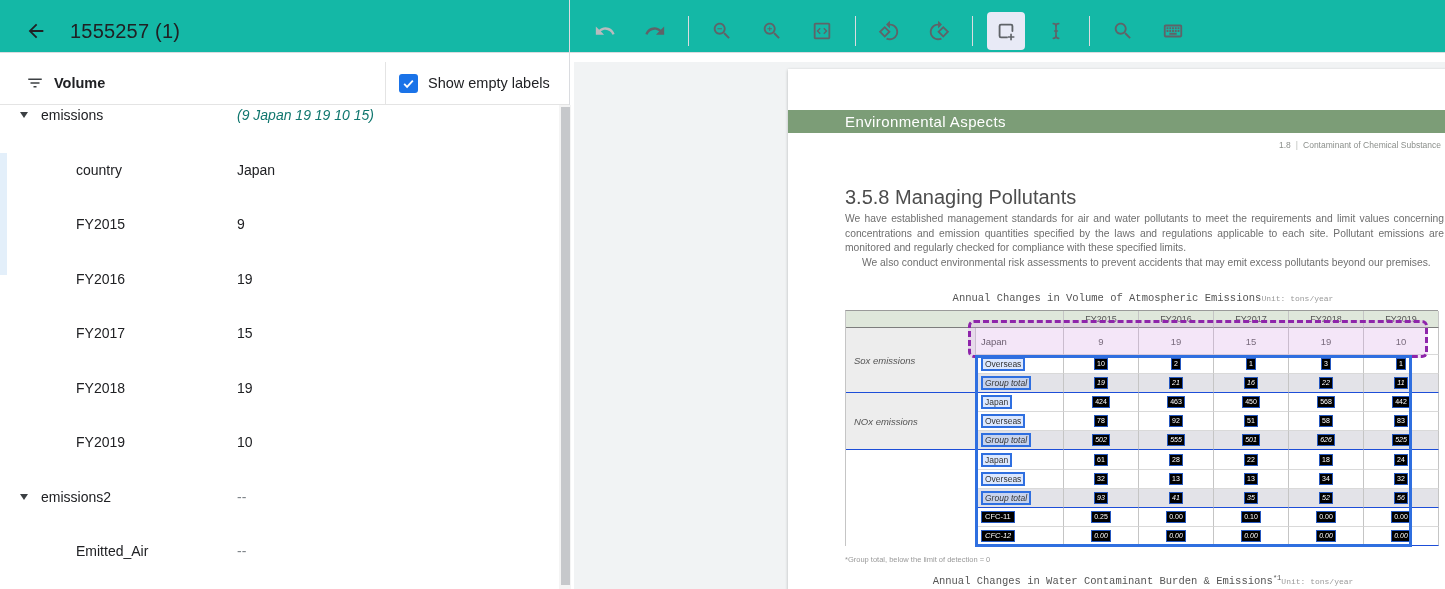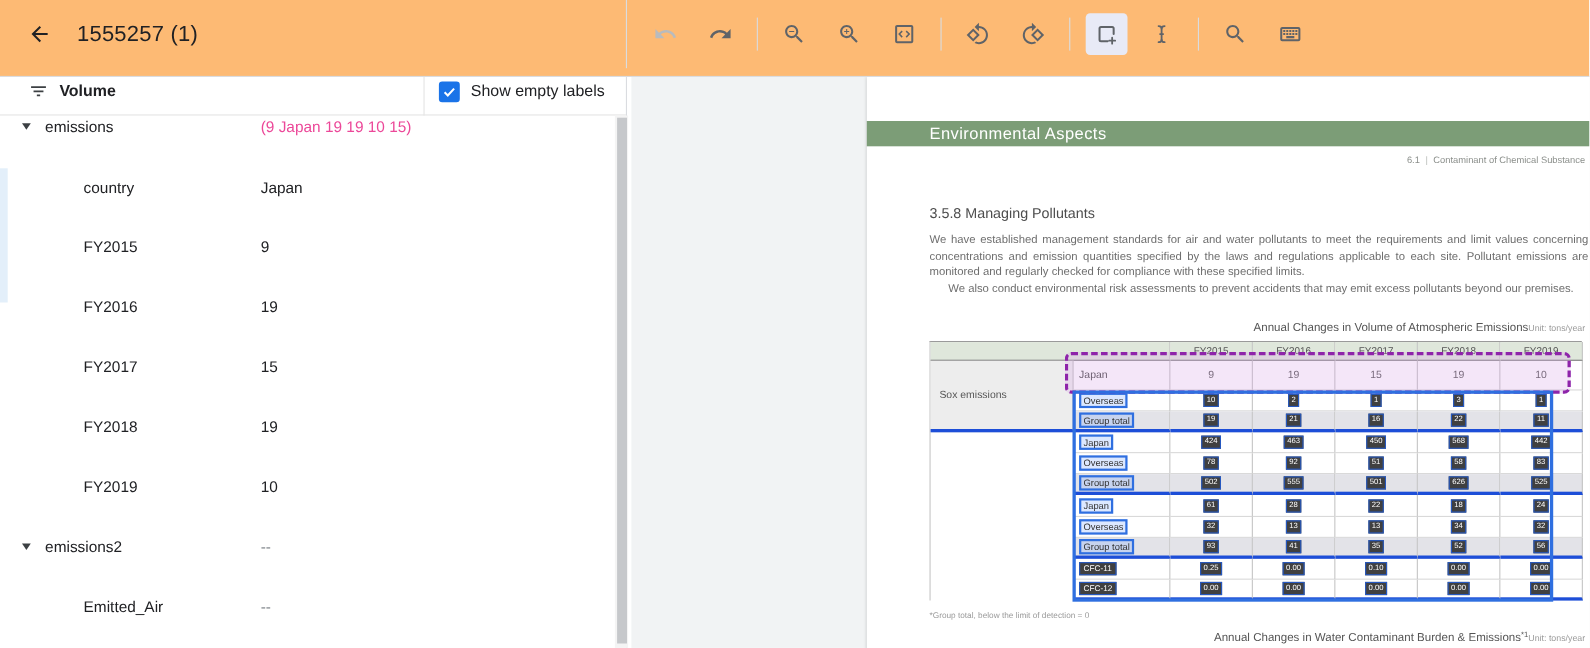--- a/index.html
+++ b/index.html
@@ -1,21 +1,21 @@
 <!DOCTYPE html>
 <html><head>
 <meta charset="utf-8">
 <style>
   * { box-sizing: border-box; margin: 0; padding: 0; }
   html,body { width:1445px; height:589px; overflow:hidden; background:#fff;
               font-family:"Liberation Sans", sans-serif; }
   .app { position:relative; width:1445px; height:589px; background:#fff; overflow:hidden; }
 
   
-  .topbar { position:absolute; left:0; top:0; width:1445px; height:70px; background:#fdba74;
+  .topbar { position:absolute; left:0; top:0; width:1445px; height:53px; background:#14b8a6;
             border-bottom:1px solid #dadce0; z-index:20; }
   .topbar-left { position:absolute; left:0; top:0; width:570px; height:62px; border-right:1px solid #dadce0;
                  display:flex; align-items:center; }
   .back-btn { width:40px; height:40px; margin-left:16px; border:none; background:transparent; cursor:pointer;
               display:flex; align-items:center; justify-content:center; color:#202124; }
   .doc-title { font-size:20px; color:#202124; margin-left:14px; letter-spacing:.2px; }
   .toolbar { position:absolute; left:574px; top:0; height:62px; display:flex; align-items:center; padding-left:12px; }
   .tbtn { width:38px; height:38px; border:none; background:transparent; border-radius:4px; cursor:pointer;
           display:flex; align-items:center; justify-content:center; color:#5f6368; margin:0; flex:none; }
   .tbtn svg { width:22px; height:22px; }
@@ -38,65 +38,65 @@
          display:flex; align-items:center; justify-content:center; cursor:pointer; }
   .cbx-label { position:absolute; left:428px; top:12px; font-size:14.5px; color:#202124; line-height:19px; }
   .tree { position:absolute; left:0; top:26px; width:558px; height:484px; overflow:hidden; }
   .tree-row { position:relative; height:54.5px; display:flex; align-items:center; cursor:pointer; }
   .tri { position:absolute; left:20px; width:0; height:0; border-left:4.5px solid transparent;
          border-right:4.5px solid transparent; border-top:6px solid #3c4043; }
   .tree-label { position:absolute; font-size:14px; font-weight:500; color:#202124; }
   .lvl0 .tree-label { left:41px; }
   .lvl1 .tree-label { left:76px; }
   .tree-value { position:absolute; left:237px; font-size:14px; color:#202124; }
-  .tree-value.summary { color:#ec4899; }
+  .tree-value.summary { font-style:italic; color:#0f766e; }
   .tree-value.empty { color:#80868b; }
   .sb-track { position:absolute; right:-2px; top:43px; width:12px; height:484px; background:#f4f4f4; }
   .sb-thumb { position:absolute; left:1.5px; top:2px; width:9px; height:478px; background:#c6c8cb; cursor:pointer; }
   .side-strip { position:absolute; left:0; top:91px; width:7px; height:122px; background:#e3effa; }
 
   
   .viewer { position:absolute; left:574px; top:62px; width:871px; height:527px; background:#f1f3f4; }
   .page { position:absolute; left:788px; top:69px; width:757px; height:540px; background:#fff;
           box-shadow:0 1px 3px rgba(0,0,0,.25); z-index:5; }
 
   .banner { position:absolute; left:0; top:41px; width:757px; height:23px; display:flex; align-items:center; }
   .banner-text { color:#fff; font-size:15px; font-weight:500; letter-spacing:.4px; margin-left:57px; }
   .ref-line { position:absolute; top:71px; right:104px; font-size:8.5px; color:#8b8f8b; }
   .ref-sep { color:#b9beb9; padding:0 5px; }
-  .doc-h2 { position:absolute; left:57px; top:117px; font-size:13px; font-weight:400; color:#4d4d4d; }
+  .doc-h2 { position:absolute; left:57px; top:117px; font-size:20px; font-weight:400; color:#4d4d4d; }
   .body-text { position:absolute; left:57px; top:143px; width:599px; font-size:10.3px; line-height:14.6px;
                color:#6e6e6e; text-align:justify; }
   .body-text p.indent { text-indent:17px; }
-  .caption-row { position:absolute; left:57px; width:596px; display:flex; justify-content:flex-end;
-                 align-items:baseline; }
+  .caption-row { position:absolute; left:57px; width:596px; display:flex; justify-content:center;
+                 align-items:baseline;font-family:Liberation Mono, monospace; }
   .cap-title { font-size:10.5px; color:#555; }
   .cap-unit { font-size:8px; color:#9a9a9a; }
   sup { font-size:7px; vertical-align:4px; }
   .footnote { position:absolute; left:57px; top:486px; font-size:7.5px; color:#9a9a9a; }
 
   
   #atm-table { position:absolute; left:57px; top:241px; width:593px; display:grid;
                grid-template-columns:130px 88px repeat(5,75px);
                grid-template-rows:17px 27px repeat(10,19.1px);
                border-top:1px solid #9a9a9a; border-left:1px solid #c5c5c5; background:#fff; }
   .tc { border-right:1px solid #c5c5c5; border-bottom:1px solid #d9d9d9; display:flex; align-items:center;
         overflow:hidden; }
-  .tc.gend { border-bottom:3px solid #1d4ed8; }
+  .tc.gend { border-bottom:1px solid #1d4ed8;font-style:italic; }
   .th { background:#dfe7db; border-bottom:1px solid #7d7d7d; justify-content:center;
         font-size:9px; color:#555; }
   .cat { background:#ededed; font-size:9.5px; color:#555; padding-left:8px; line-height:11px; }
   .sub { padding-left:5px; }
   .val { justify-content:center; }
   .shaded { background:#e3e3e8; }
   .plain-label { font-size:9.5px; color:#444; }
   .plain-num { font-size:9.5px; color:#555; }
   .chip-outline { border:2px solid #2f6fe0; background:rgba(115,165,255,.25); color:#333;
                   font-size:8.5px; line-height:10px; padding:0 2px; white-space:nowrap; }
-  .chip-solid { background:#404040; border:1px solid #2558c0; color:#fff; font-size:7px; line-height:8px;
+  .chip-solid { background:#000000; border:1px solid #2558c0; color:#fff; font-size:7px; line-height:8px;
                 padding:1px 2px; min-width:10px; text-align:center; white-space:nowrap; }
   .chip-solid.chip-label { font-size:7.5px; padding:1px 3px; }
 
   
   .purple-box { position:absolute; left:180px; top:251px; width:460px; height:38px;
                 border:3px dashed #8e24aa; border-radius:6px; background:rgba(214,167,229,.28); z-index:8; }
   .blue-box { position:absolute; left:187px; top:286px; width:437px; height:192px;
               border:3px solid #2f6fe0; z-index:8; }
 </style>
 </head>
@@ -244,21 +244,21 @@
     </div>
   </div>
 
   <div class="viewer">
   </div>
   <div class="page">
     <div class="banner" id="doc-banner" style="background: rgb(124, 157, 119);">
       <span class="banner-text">Environmental Aspects</span>
     </div>
     <div class="ref-line">
-      <span>6.1</span><span class="ref-sep">|</span><span>Contaminant of Chemical Substance</span>
+      <span>1.8</span><span class="ref-sep">|</span><span>Contaminant of Chemical Substance</span>
     </div>
     <div class="doc-h2">3.5.8 Managing Pollutants</div>
     <div class="body-text">
       <p>We have established management standards for air and water pollutants to meet the requirements and limit values concerning concentrations and emission quantities specified by the laws and regulations applicable to each site. Pollutant emissions are monitored and regularly checked for compliance with these specified limits.</p>
       <p class="indent">We also conduct environmental risk assessments to prevent accidents that may emit excess pollutants beyond our premises.</p>
     </div>
     <div class="caption-row" style="top:223px;">
       <span class="cap-title">Annual Changes in Volume of Atmospheric Emissions</span>
       <span class="cap-unit">Unit: tons/year</span>
     </div>
@@ -317,20 +317,21 @@
         </div>
         <div class="tc val shaded gend" style="grid-area: 4 / 5;">
           <span class="chip-solid">16</span>
         </div>
         <div class="tc val shaded gend" style="grid-area: 4 / 6;">
           <span class="chip-solid">22</span>
         </div>
         <div class="tc val shaded gend" style="grid-area: 4 / 7;">
           <span class="chip-solid">11</span>
         </div>
+        <div class="tc cat gend" style="grid-area: 5 / 1 / 8;">NOx emissions</div>
         <div class="tc sub" style="grid-area: 5 / 2;">
           <span class="chip-outline">Japan</span>
         </div>
         <div class="tc val" style="grid-area: 5 / 3;">
           <span class="chip-solid">424</span>
         </div>
         <div class="tc val" style="grid-area: 5 / 4;">
           <span class="chip-solid">463</span>
         </div>
         <div class="tc val" style="grid-area: 5 / 5;">

